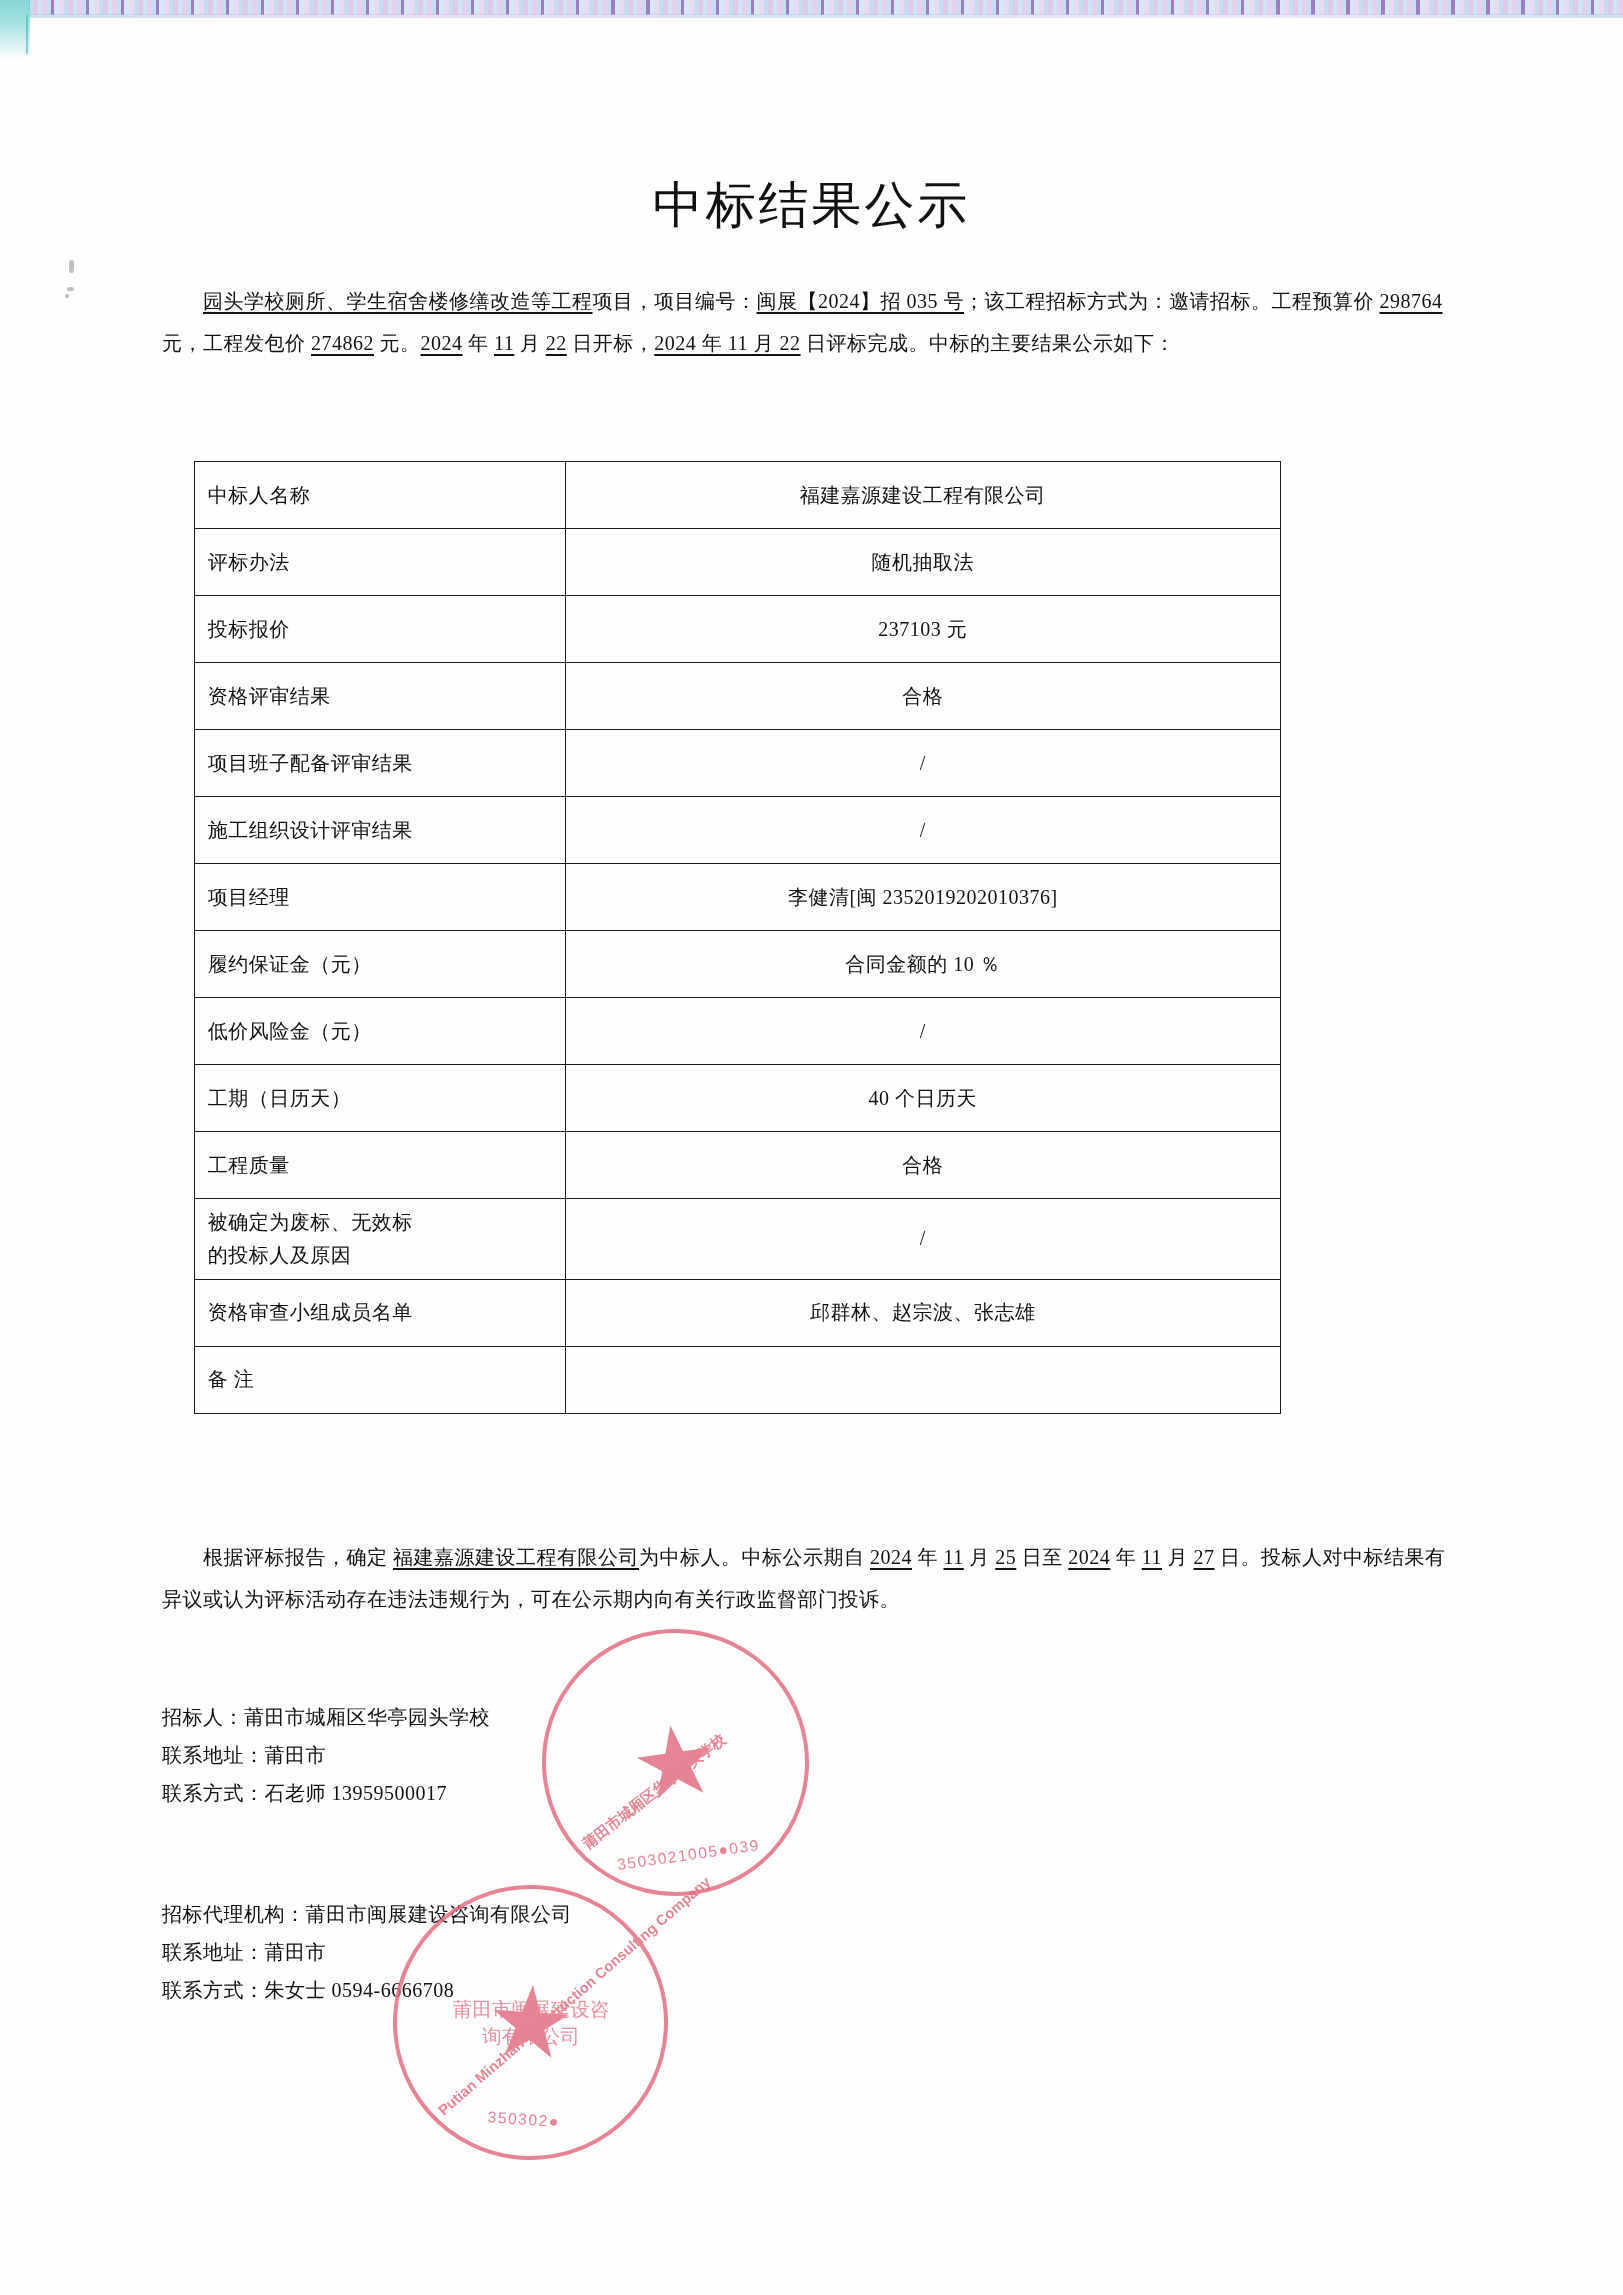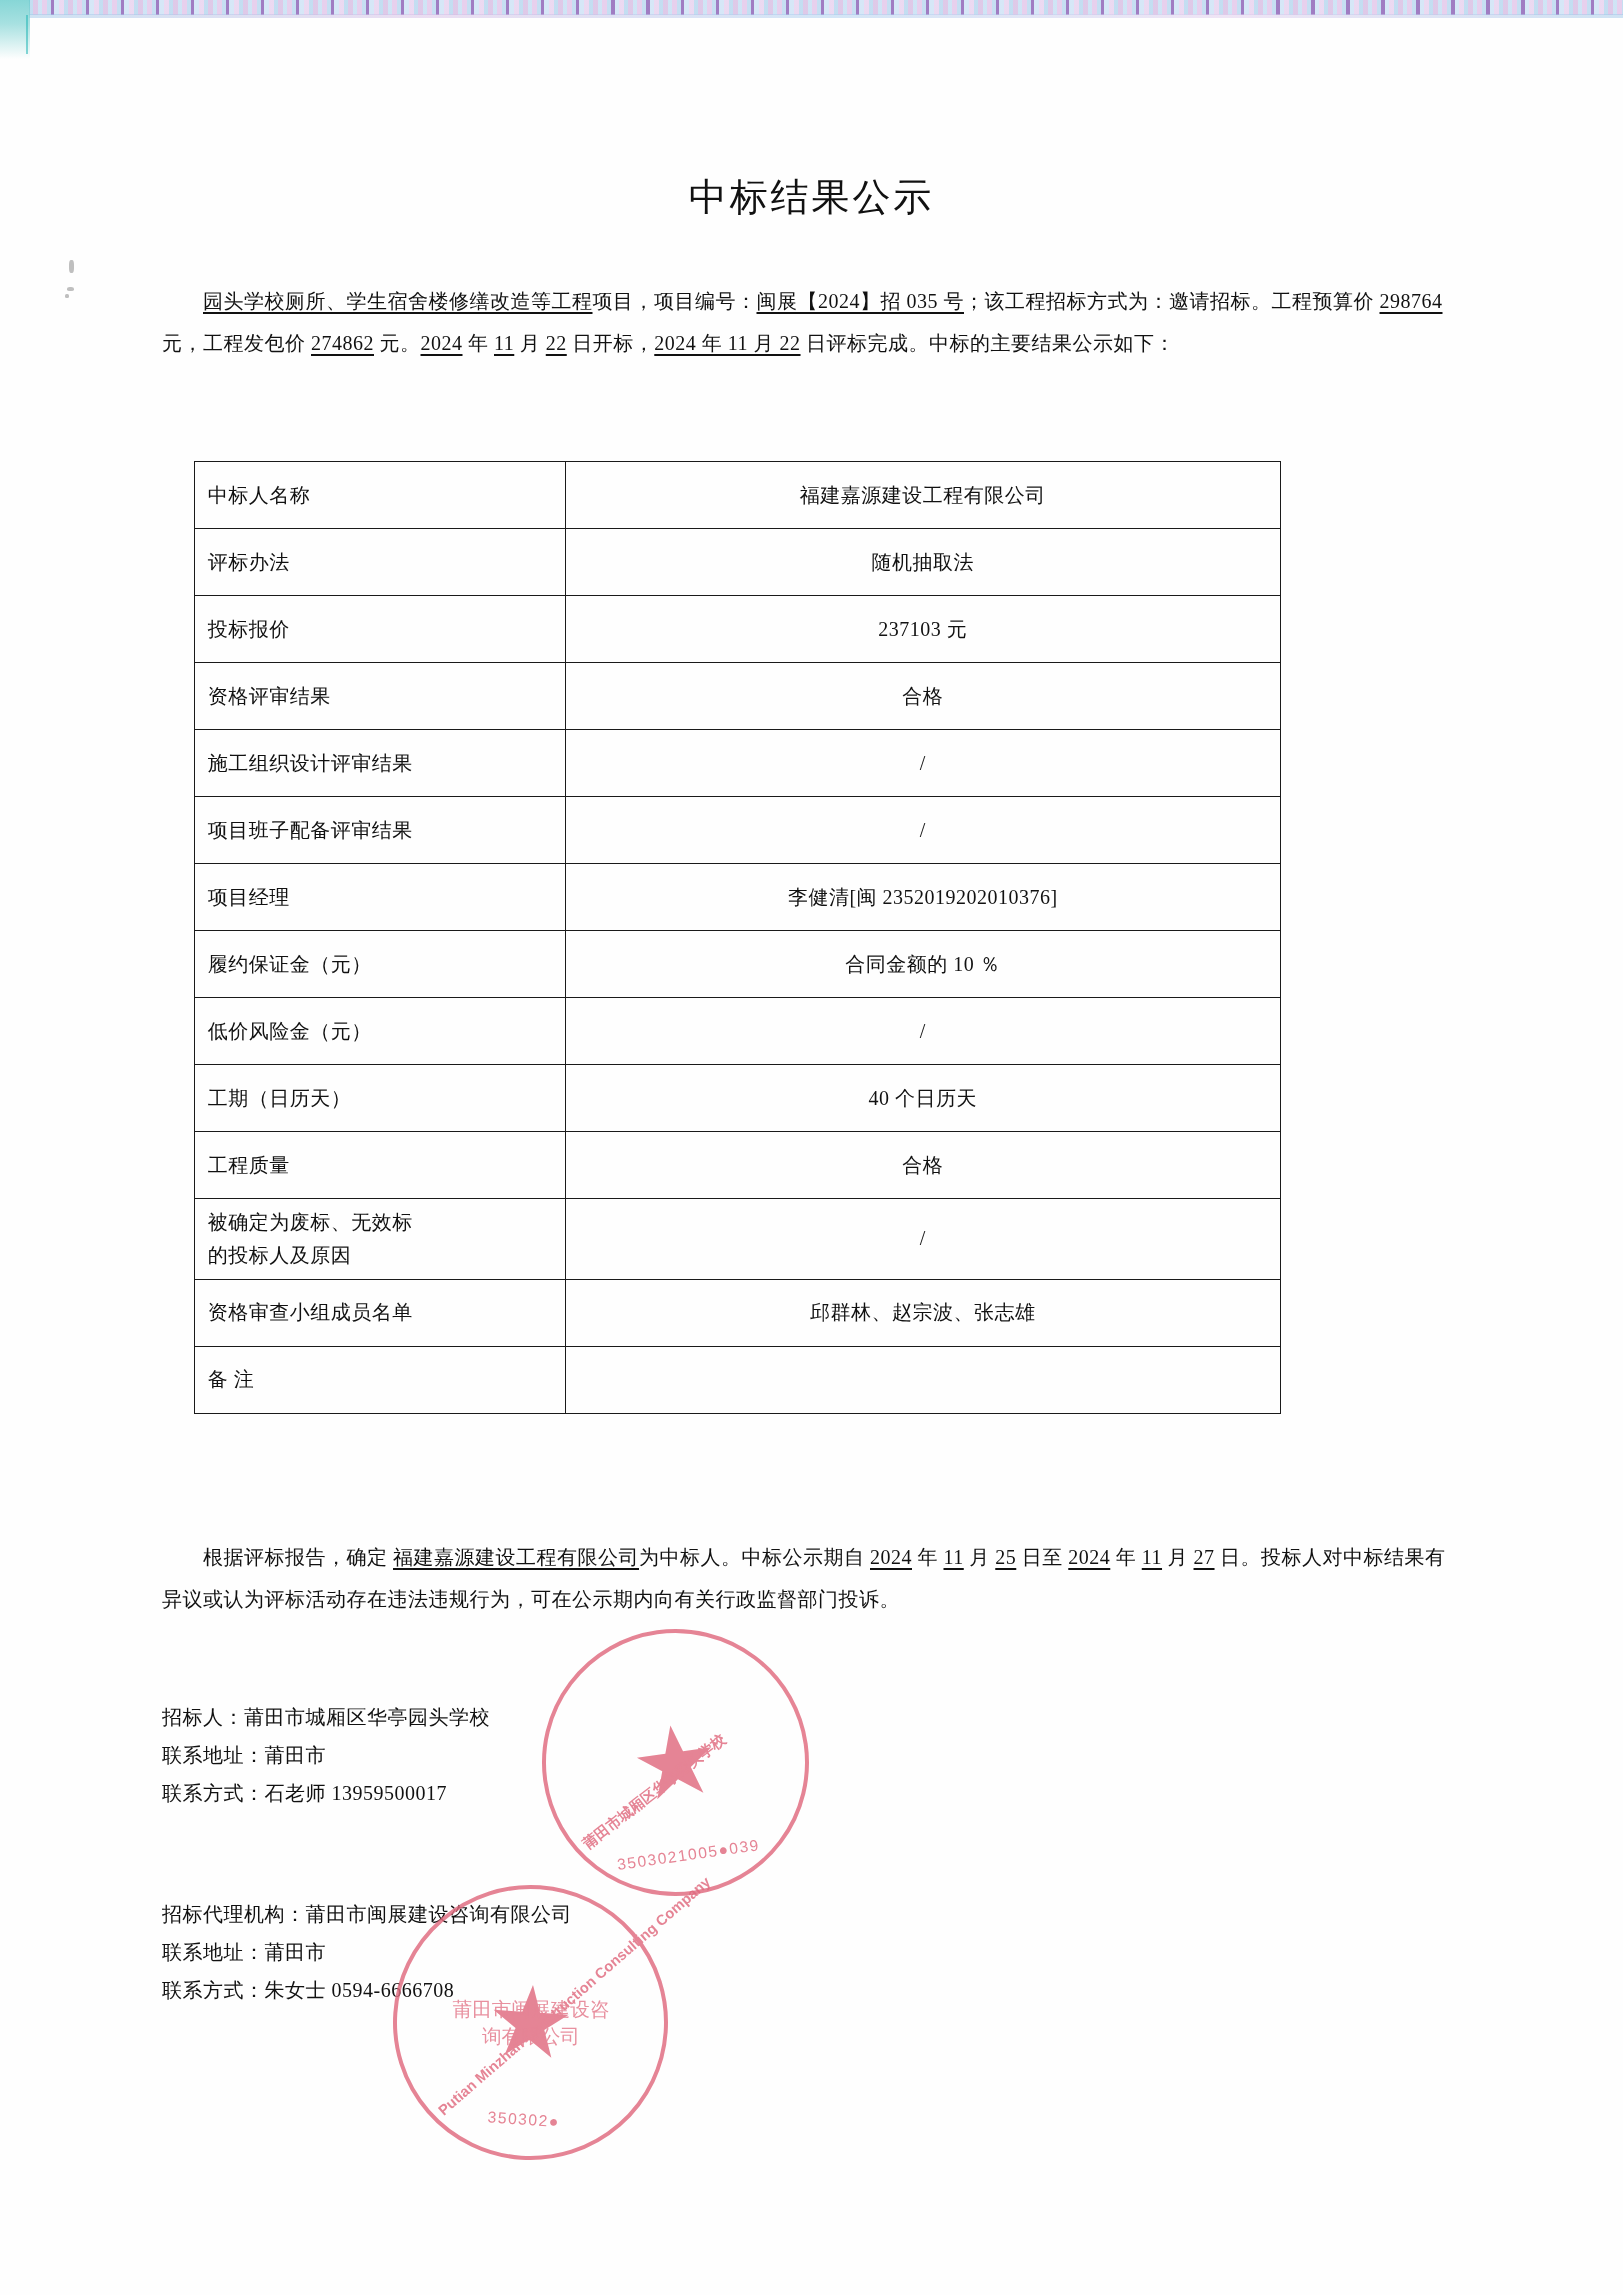--- a/index.html
+++ b/index.html
@@ -72,21 +72,21 @@
     border-radius: 40%;
   }
 
   
   .doc-title {
     position: absolute;
     top: 172px;
     left: 0;
     width: 1623px;
     text-align: center;
-    font-size: 38px;
+    font-size: 50px;
     letter-spacing: 2.9px;
     font-family: "Liberation Serif", "DejaVu Serif", serif;
     font-weight: 400;
   }
 
   .para {
     position: absolute;
     font-size: 20px;
     line-height: 42px;
     letter-spacing: 0.5px;
@@ -255,25 +255,25 @@
       </tr>
       <tr>
         <td class="k">投标报价</td>
         <td class="v">237103 元</td>
       </tr>
       <tr>
         <td class="k">资格评审结果</td>
         <td class="v">合格</td>
       </tr>
       <tr>
+        <td class="k">项目班子配备评审结果</td>
+        <td class="v">/</td>
+      </tr>
+      <tr>
         <td class="k">施工组织设计评审结果</td>
-        <td class="v">/</td>
-      </tr>
-      <tr>
-        <td class="k">项目班子配备评审结果</td>
         <td class="v">/</td>
       </tr>
       <tr>
         <td class="k">项目经理</td>
         <td class="v">李健清[闽 2352019202010376]</td>
       </tr>
       <tr>
         <td class="k">履约保证金（元）</td>
         <td class="v">合同金额的 10 ％</td>
       </tr>

